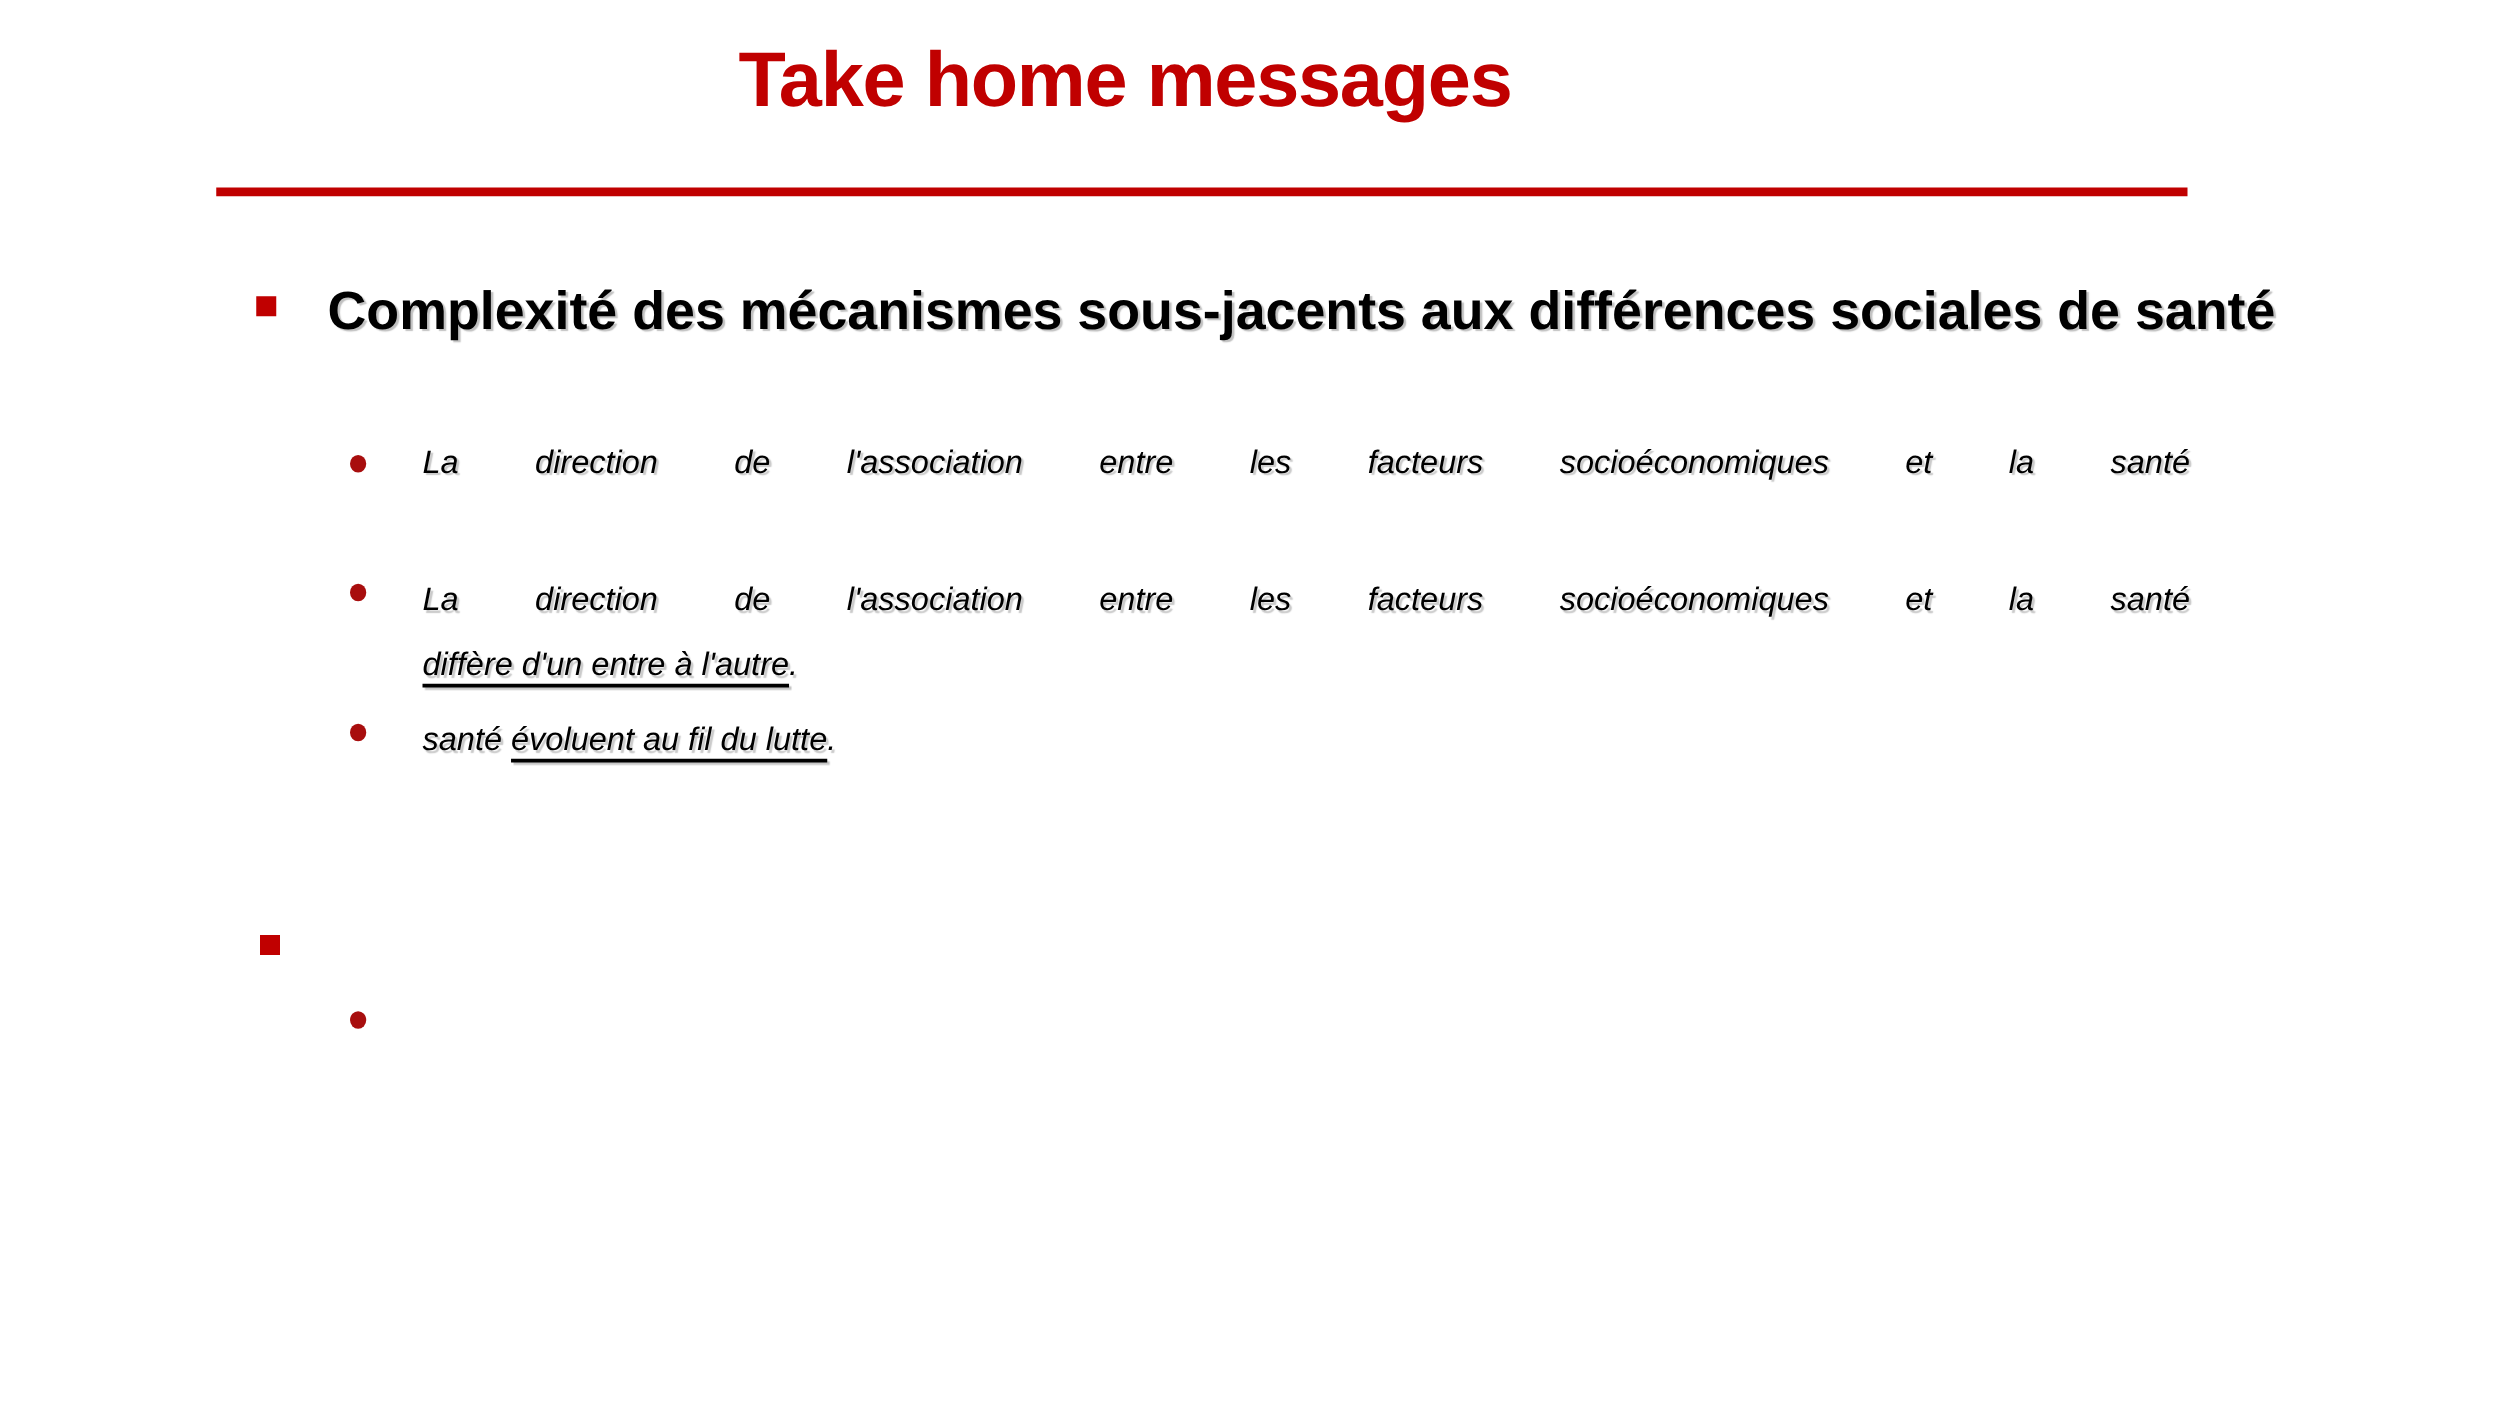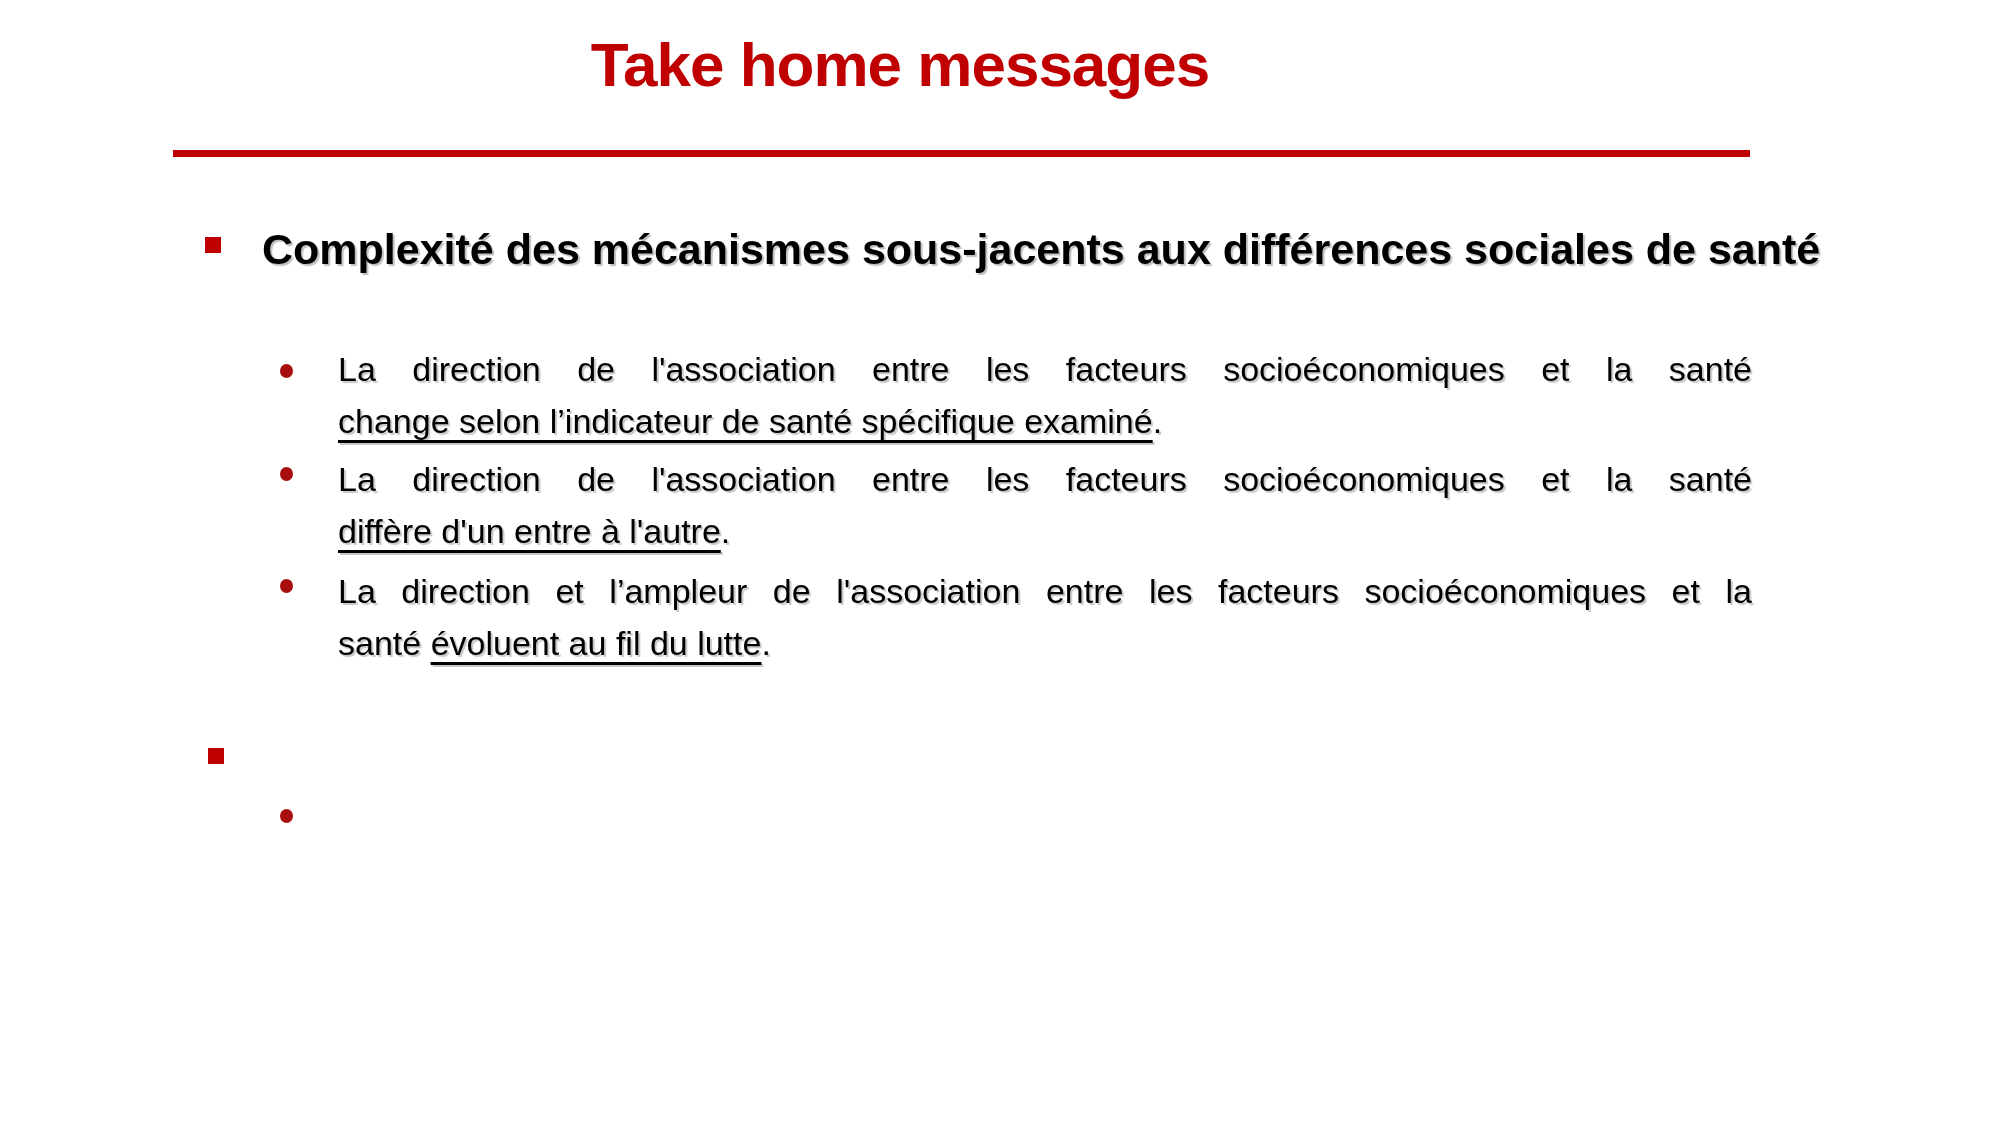--- a/index.html
+++ b/index.html
@@ -66,23 +66,24 @@
     line-height: 44px;
     white-space: nowrap;
     text-shadow: 2px 2px 1px rgba(0,0,0,0.25);
   }
   .h1pos { top: 227px; }
   .h2pos { top: 738px; }
   .subpara {
     position: absolute;
     left: 338px;
     width: 1414px;
-    font-size: 34px;
+    font-size: 26px;
     line-height: 52px;
     text-shadow: 2px 2px 1px rgba(0,0,0,0.22);
+    font-style: italic;
   }
   .s1 { top: 343px; }
   .s2 { top: 453px; }
   .s3 { top: 565px; }
   .s4 { top: 790px; width: 1500px; }
   .line { display: block; }
   .jline {
     text-align: justify;
     text-align-last: justify;
   }
@@ -101,32 +102,30 @@
   <div class="slide-title">Take home messages</div>
 
   <div class="title-rule"></div>
 
   <span class="bullet-square sq1"></span>
   <div class="heading h1pos">Complexité des mécanismes sous-jacents aux différences sociales de santé</div>
 
   <span class="bullet-dot d1"></span>
   <div class="subpara s1">
     <span class="line jline">La direction de l'association entre les facteurs socioéconomiques et la santé</span>
-    <span class="line nline"><span class="ul">change selon l’indicateur de santé spécifique examiné</span><span>.</span></span>
   </div>
 
   <span class="bullet-dot d2"></span>
   <div class="subpara s2">
     <span class="line jline">La direction de l'association entre les facteurs socioéconomiques et la santé</span>
     <span class="line nline"><span class="ul">diffère d'un entre à l'autre</span><span>.</span></span>
   </div>
 
   <span class="bullet-dot d3"></span>
   <div class="subpara s3">
-    <span class="line jline">La direction et l’ampleur de l'association entre les facteurs socioéconomiques et la</span>
     <span class="line nline"><span>santé </span><span class="ul">évoluent au fil du lutte</span><span>.</span></span>
   </div>
 
   <span class="bullet-square sq2"></span>
 
   <span class="bullet-dot d4"></span>
 
 </div>
 
 </body></html>

